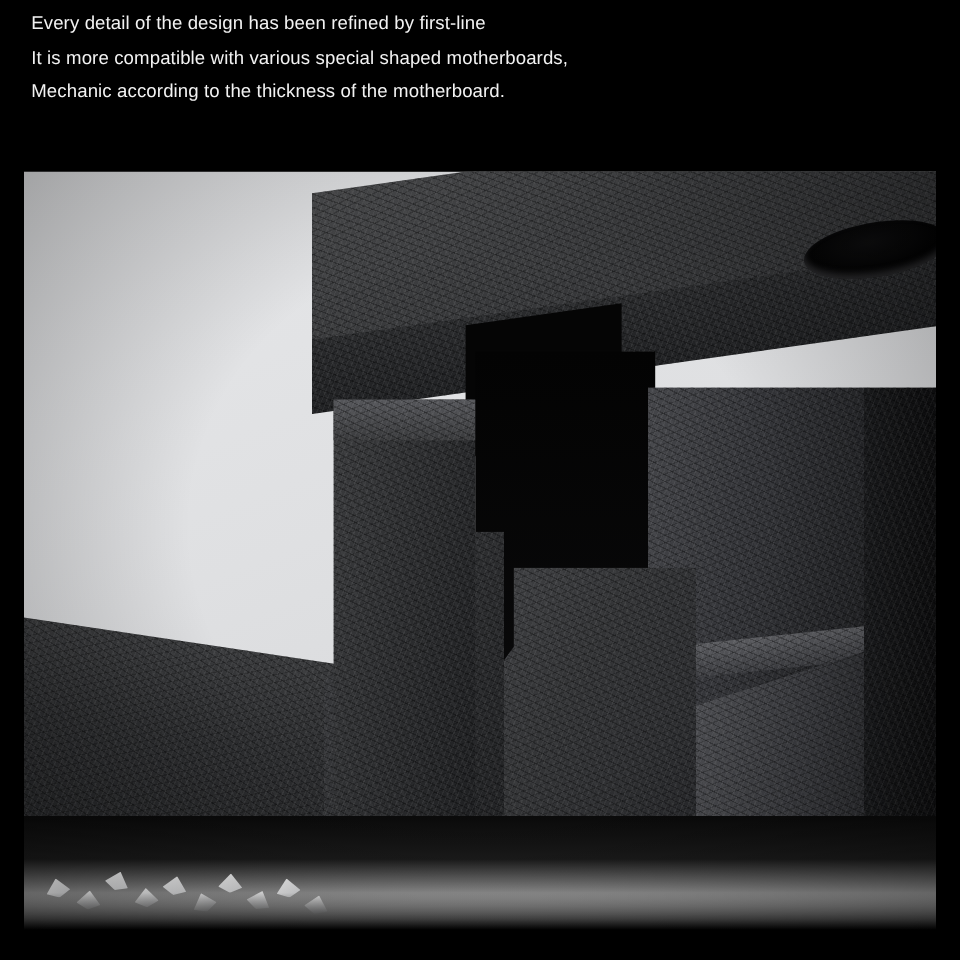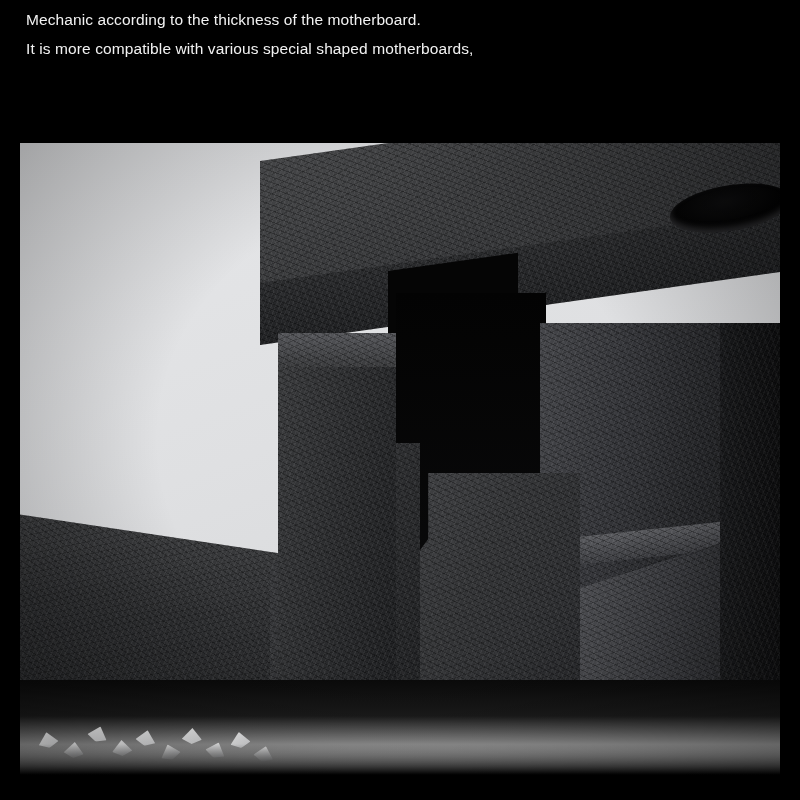--- a/index.html
+++ b/index.html
@@ -296,22 +296,23 @@
       radial-gradient(ellipse at 50% 45%, rgba(0,0,0,0) 45%, rgba(0,0,0,0.35) 100%);
     pointer-events: none;
   }
 </style>
 </head>
 <body>
 
 <div class="page">
 
   <div class="caption">
+    <span class="line">Every detail of the design has been refined by first-line</span>
+    <span class="line">It is more compatible with various special shaped motherboards,</span>
     <span class="line">Mechanic according to the thickness of the motherboard.</span>
-    <span class="line">It is more compatible with various special shaped motherboards,</span>
   </div>
 
   <div class="photo">
     <div class="backdrop"></div>
 
     <div class="left-plate">
         <div class="tex"></div>
       </div>
     <div class="left-plate-edge"></div>
 

